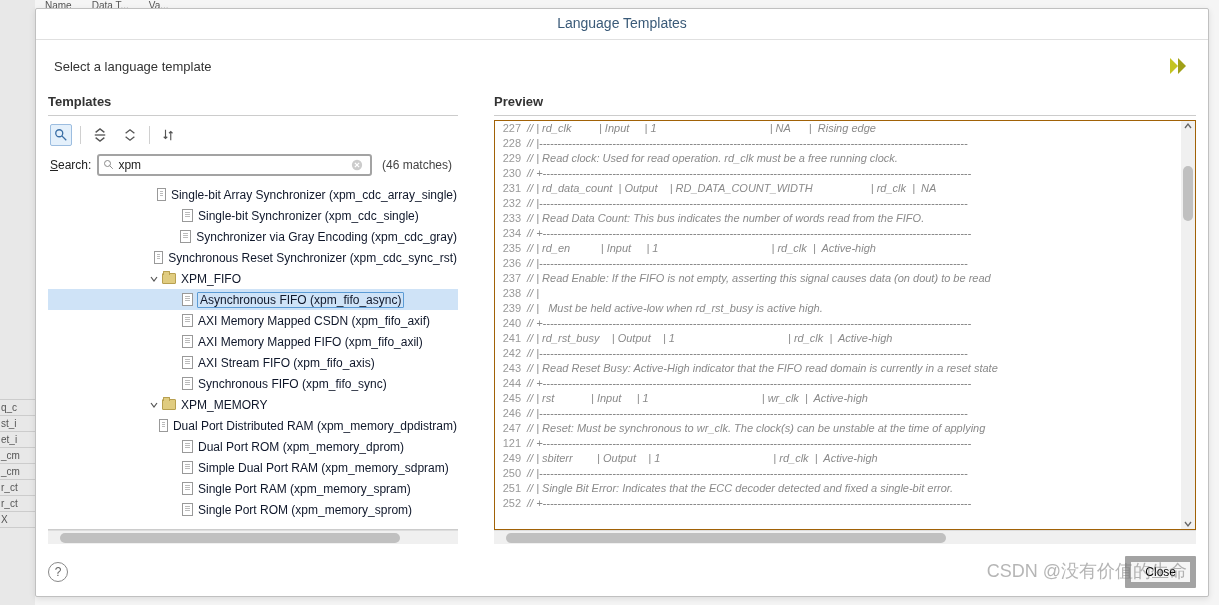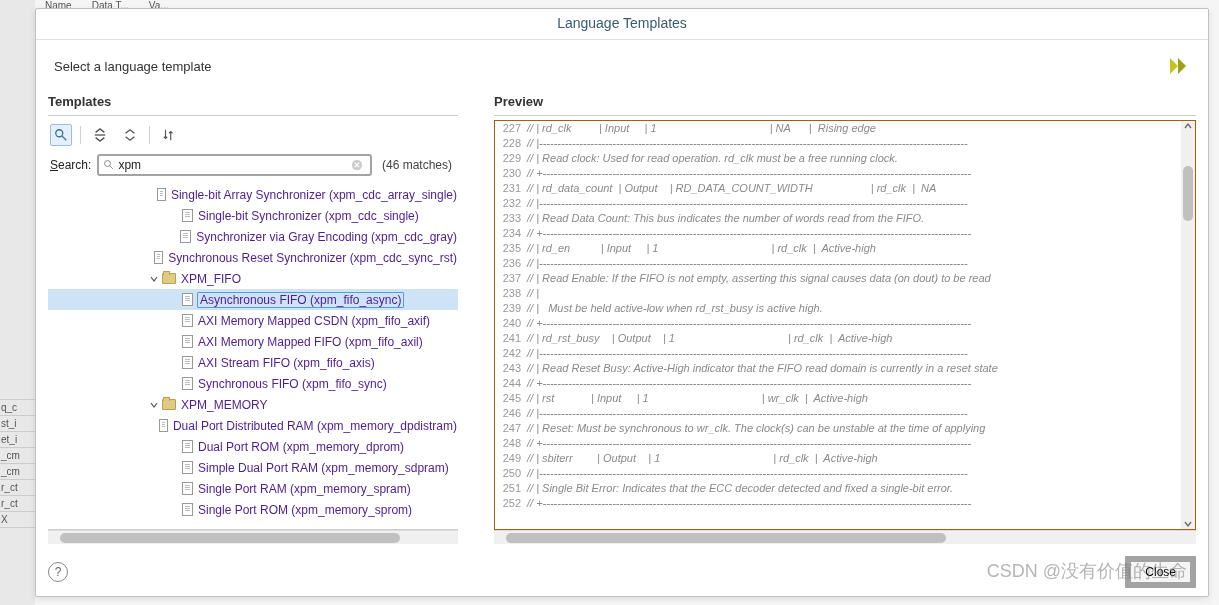--- a/index.html
+++ b/index.html
@@ -23,21 +23,21 @@
 .tb-sep { width: 1px; height: 18px; background: #d0d0d0; }
 .search-row { display: flex; align-items: center; gap: 6px; padding: 4px 2px 6px 2px; }
 .search-label { font-size: 12px; color: #222; }
 .search-label u { text-decoration: underline; }
 .search-box { flex: 1; display: flex; align-items: center; border: 2px solid #a3a3a3; border-radius: 3px; padding: 1px 4px; height: 22px; background: #fff; }
 .search-box svg { width: 12px; height: 12px; margin-right: 3px; fill: #888; }
 .search-box input { flex: 1; border: none; outline: none; font-size: 12px; color: #222; }
 .search-clear { width: 14px; height: 14px; cursor: pointer; }
 .match-count { font-size: 12px; color: #444; padding: 0 4px; white-space: nowrap; }
 .tree-wrap { flex: 1; overflow: auto; border-bottom: 1px solid #ccc; }
-.tree { font-size: 12px; color: #4c1d95; padding: 2px 0; }
+.tree { font-size: 12px; color: #0f172a; padding: 2px 0; }
 .tree-item { display: flex; align-items: center; height: 21px; padding-left: 4px; white-space: nowrap; cursor: pointer; }
 .tree-item.selected { background: #cfe3f7; }
 .tree-item.selected .item-label { border: 1px solid #5b9bd5; padding: 0 2px; border-radius: 1px; }
 .indent { display: inline-block; }
 .expander { width: 12px; height: 12px; display: inline-flex; align-items: center; justify-content: center; margin-right: 2px; cursor: pointer; }
 .expander svg { width: 8px; height: 8px; }
 .folder-icon { width: 14px; height: 11px; display: inline-block; margin-right: 4px; background: #e0cc80; border: 1px solid #b8a050; border-radius: 1px; position: relative; }
 .folder-icon::before { content: ""; position: absolute; top: -3px; left: 0; width: 5px; height: 3px; background: #e0cc80; border: 1px solid #b8a050; border-bottom: none; border-radius: 1px 1px 0 0; }
 .file-icon { width: 11px; height: 13px; display: inline-block; margin-right: 4px; background: #fff; border: 1px solid #999; position: relative; }
 .file-icon::before { content: ""; position: absolute; top: 2px; left: 2px; right: 2px; height: 1px; background: #bbb; box-shadow: 0 2px 0 #bbb, 0 4px 0 #bbb; }
@@ -247,21 +247,21 @@
             <div class="code-line"><span class="gutter">238</span><span class="code-text">// |</span></div>
             <div class="code-line"><span class="gutter">239</span><span class="code-text">// |   Must be held active-low when rd_rst_busy is active high.</span></div>
             <div class="code-line"><span class="gutter">240</span><span class="code-text">// +---------------------------------------------------------------------------------------------------------------------</span></div>
             <div class="code-line"><span class="gutter">241</span><span class="code-text">// | rd_rst_busy    | Output    | 1                                     | rd_clk  |  Active-high</span></div>
             <div class="code-line"><span class="gutter">242</span><span class="code-text">// |---------------------------------------------------------------------------------------------------------------------</span></div>
             <div class="code-line"><span class="gutter">243</span><span class="code-text">// | Read Reset Busy: Active-High indicator that the FIFO read domain is currently in a reset state</span></div>
             <div class="code-line"><span class="gutter">244</span><span class="code-text">// +---------------------------------------------------------------------------------------------------------------------</span></div>
             <div class="code-line"><span class="gutter">245</span><span class="code-text">// | rst            | Input     | 1                                     | wr_clk  |  Active-high</span></div>
             <div class="code-line"><span class="gutter">246</span><span class="code-text">// |---------------------------------------------------------------------------------------------------------------------</span></div>
             <div class="code-line"><span class="gutter">247</span><span class="code-text">// | Reset: Must be synchronous to wr_clk. The clock(s) can be unstable at the time of applying</span></div>
-            <div class="code-line"><span class="gutter">248</span><span class="code-text">// +---------------------------------------------------------------------------------------------------------------------</span></div>
+            <div class="code-line"><span class="gutter">121</span><span class="code-text">// +---------------------------------------------------------------------------------------------------------------------</span></div>
             <div class="code-line"><span class="gutter">249</span><span class="code-text">// | sbiterr        | Output    | 1                                     | rd_clk  |  Active-high</span></div>
             <div class="code-line"><span class="gutter">250</span><span class="code-text">// |---------------------------------------------------------------------------------------------------------------------</span></div>
             <div class="code-line"><span class="gutter">251</span><span class="code-text">// | Single Bit Error: Indicates that the ECC decoder detected and fixed a single-bit error.</span></div>
             <div class="code-line"><span class="gutter">252</span><span class="code-text">// +---------------------------------------------------------------------------------------------------------------------</span></div>
           </div>
         <div class="vscroll">
           <div class="arrow" style="top:0;">
               <svg viewBox="0 0 10 10">
                 <path d="M2 7 L5 3 L8 7" fill="none" stroke="#666" stroke-width="1.3"></path>
               </svg>

